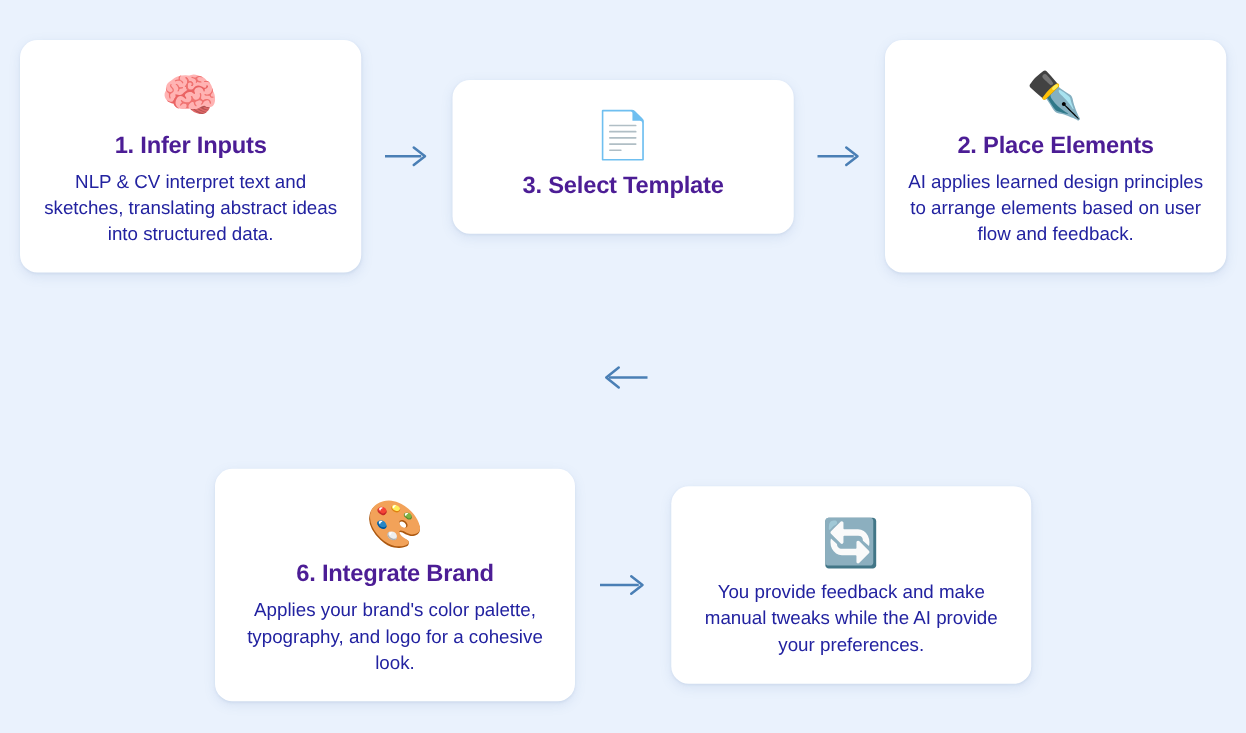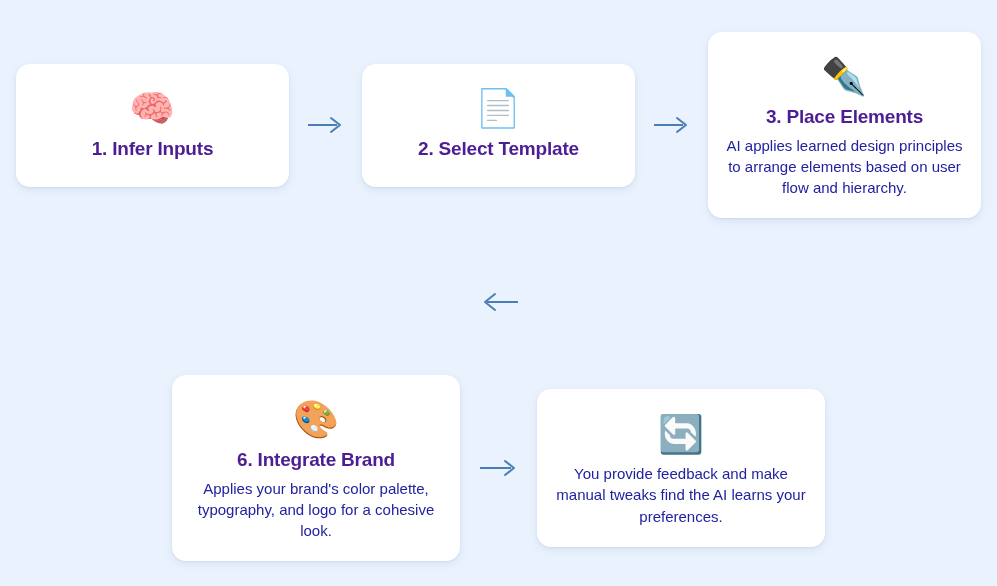--- a/index.html
+++ b/index.html
@@ -112,49 +112,50 @@
 </head>
 <body>
 
 <div id="flow-root">
 
   <div class="flow-row" id="row-1">
 
     <div class="step-card">
       <div class="card-icon">🧠</div>
       <div class="card-title">1. Infer Inputs</div>
+      <div class="card-desc">NLP &amp; CV interpret text and sketches, translating abstract ideas into structured data.</div>
     </div>
 
     <div class="arrow-connector">
       <span>
         <svg width="40" height="22" viewBox="0 0 40 22" aria-hidden="true">
           <line x1="2" y1="11" x2="31" y2="11" stroke="#4a7fb5" stroke-width="2"></line>
           <polyline points="25,4 34,11 25,18" fill="none" stroke="#4a7fb5" stroke-width="2" stroke-linecap="round" stroke-linejoin="round"></polyline>
         </svg>
       </span>
     </div>
 
     <div class="step-card">
       <div class="card-icon">📄</div>
-      <div class="card-title">2. Select Template</div>
+      <div class="card-title">3. Select Template</div>
     </div>
 
     <div class="arrow-connector">
       <span>
         <svg width="40" height="22" viewBox="0 0 40 22" aria-hidden="true">
           <line x1="2" y1="11" x2="31" y2="11" stroke="#4a7fb5" stroke-width="2"></line>
           <polyline points="25,4 34,11 25,18" fill="none" stroke="#4a7fb5" stroke-width="2" stroke-linecap="round" stroke-linejoin="round"></polyline>
         </svg>
       </span>
     </div>
 
     <div class="step-card">
       <div class="card-icon">✒️</div>
-      <div class="card-title">3. Place Elements</div>
-      <div class="card-desc">AI applies learned design principles to arrange elements based on user flow and hierarchy.</div>
+      <div class="card-title">2. Place Elements</div>
+      <div class="card-desc">AI applies learned design principles to arrange elements based on user flow and feedback.</div>
     </div>
 
   </div>
 
   <div id="arrow-wrap-back">
     <span>
       <svg width="42" height="26" viewBox="0 0 42 26" aria-hidden="true">
         <line x1="40" y1="13" x2="9" y2="13" stroke="#4a7fb5" stroke-width="2"></line>
         <polyline points="17,5 7,13 17,21" fill="none" stroke="#4a7fb5" stroke-width="2" stroke-linecap="round" stroke-linejoin="round"></polyline>
       </svg>
@@ -173,18 +174,18 @@
       <span>
         <svg width="42" height="22" viewBox="0 0 42 22" aria-hidden="true">
           <line x1="2" y1="11" x2="33" y2="11" stroke="#4a7fb5" stroke-width="2"></line>
           <polyline points="27,4 36,11 27,18" fill="none" stroke="#4a7fb5" stroke-width="2" stroke-linecap="round" stroke-linejoin="round"></polyline>
         </svg>
       </span>
     </div>
 
     <div class="step-card">
       <div class="card-icon">🔄</div>
-      <div class="card-desc">You provide feedback and make manual tweaks find the AI learns your preferences.</div>
+      <div class="card-desc">You provide feedback and make manual tweaks while the AI provide your preferences.</div>
     </div>
 
   </div>
 
 </div>
 
 </body></html>

